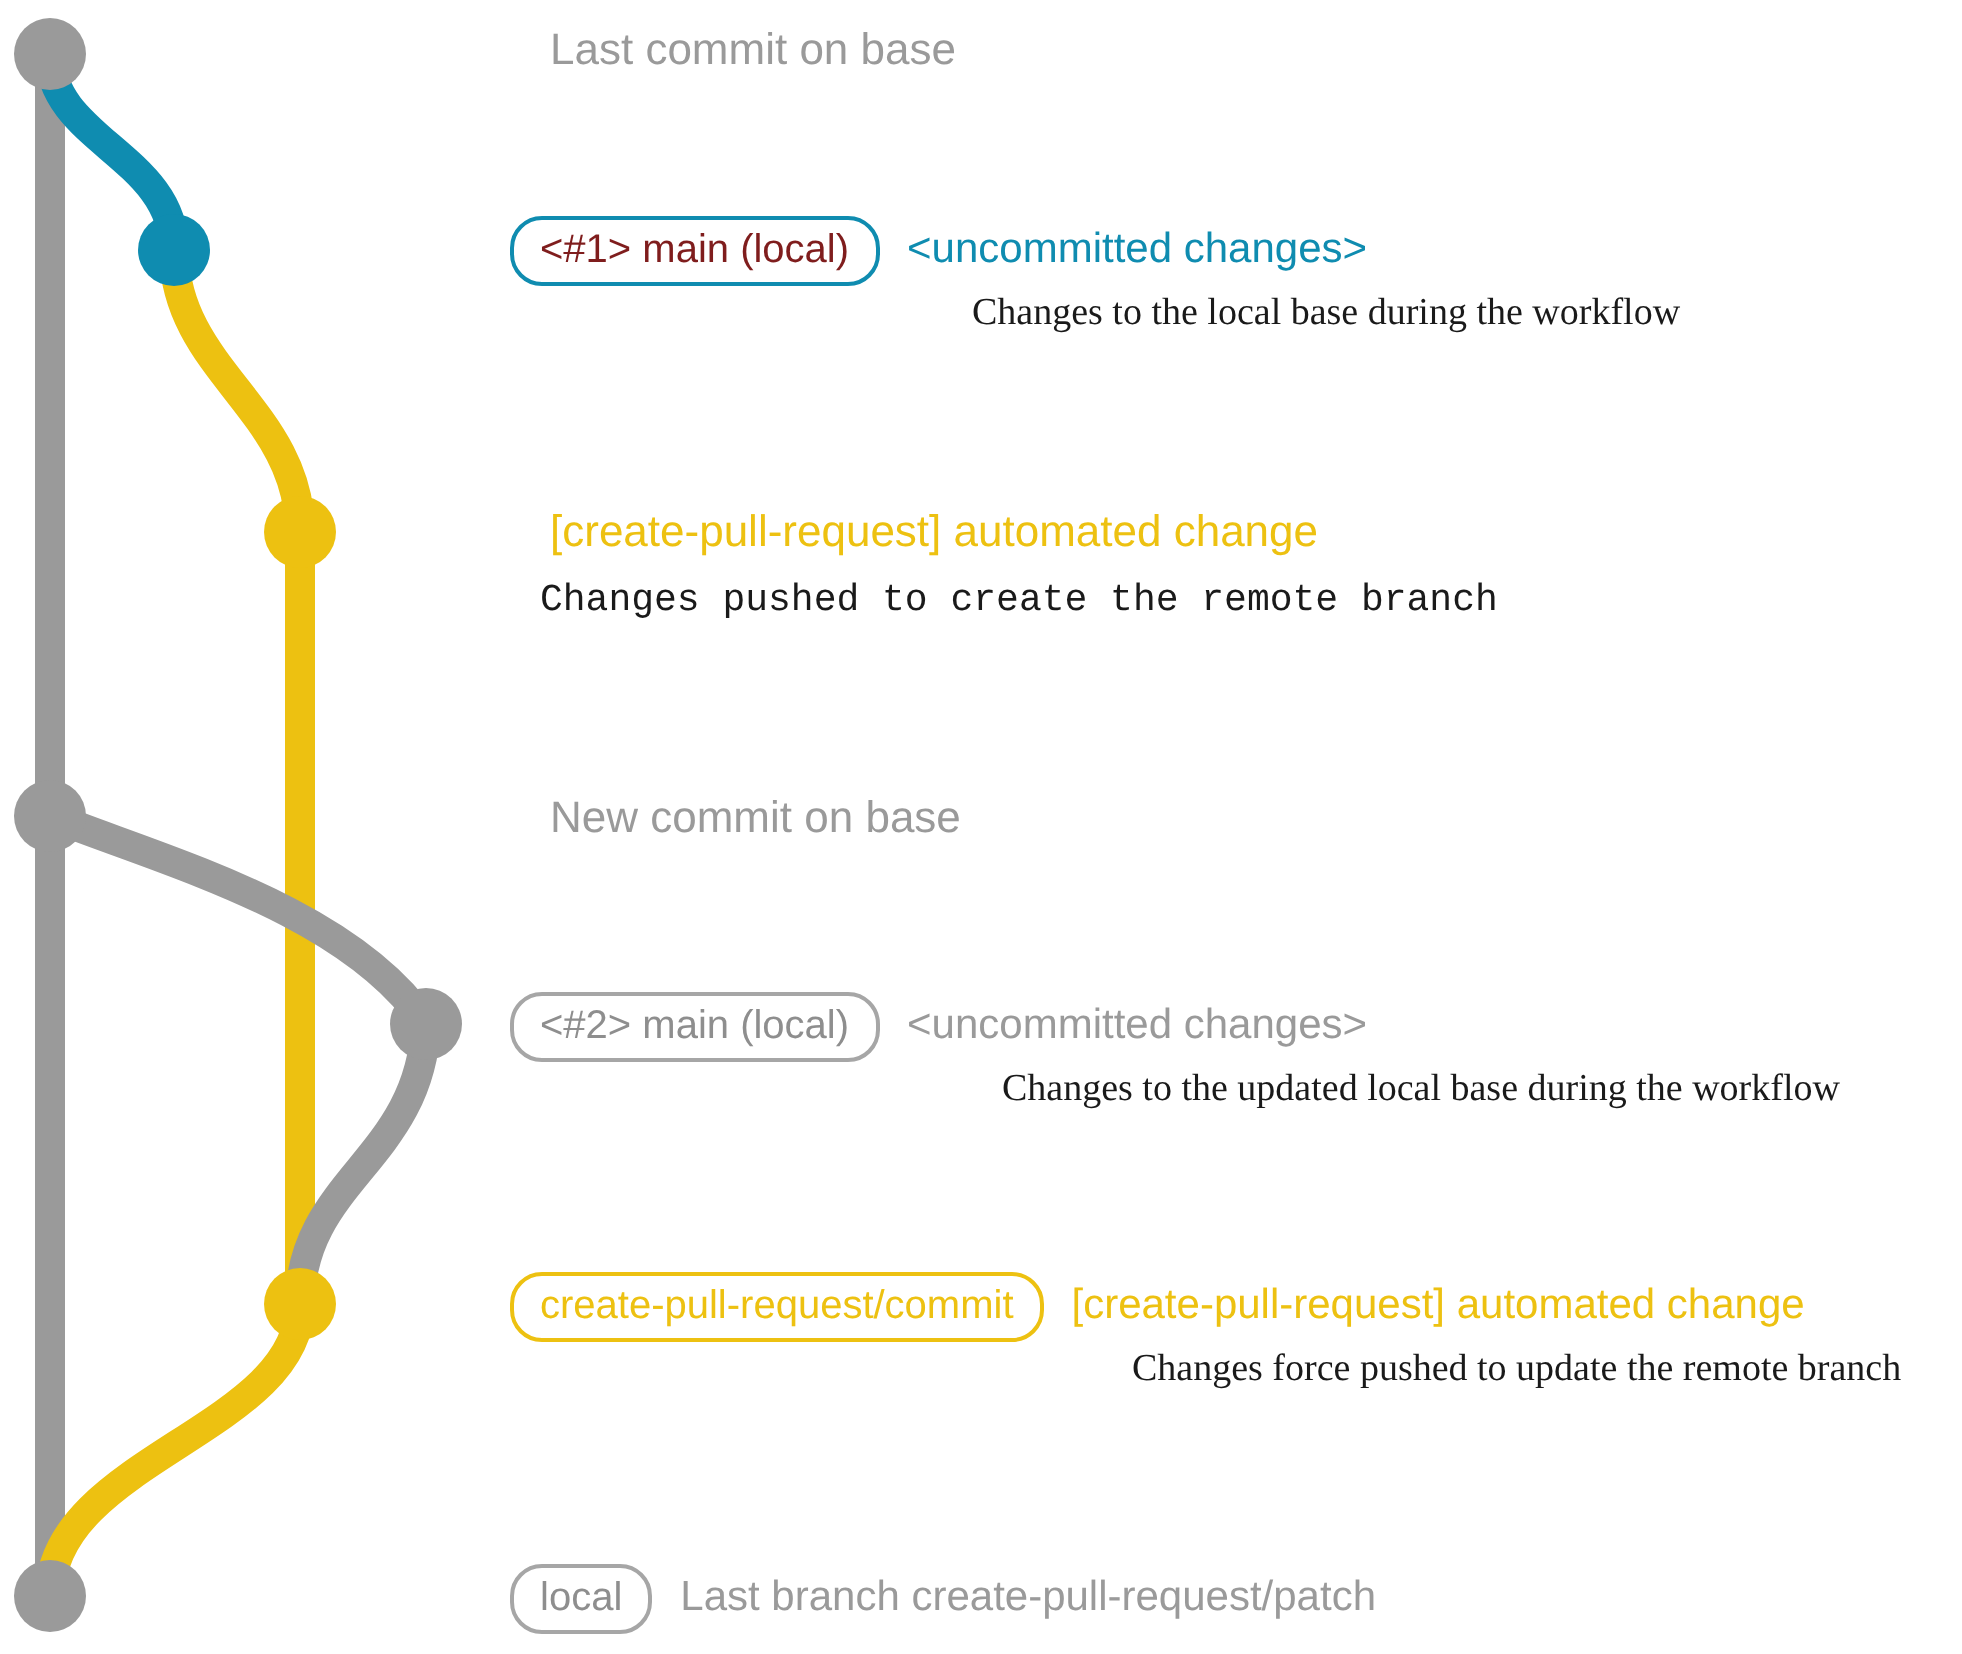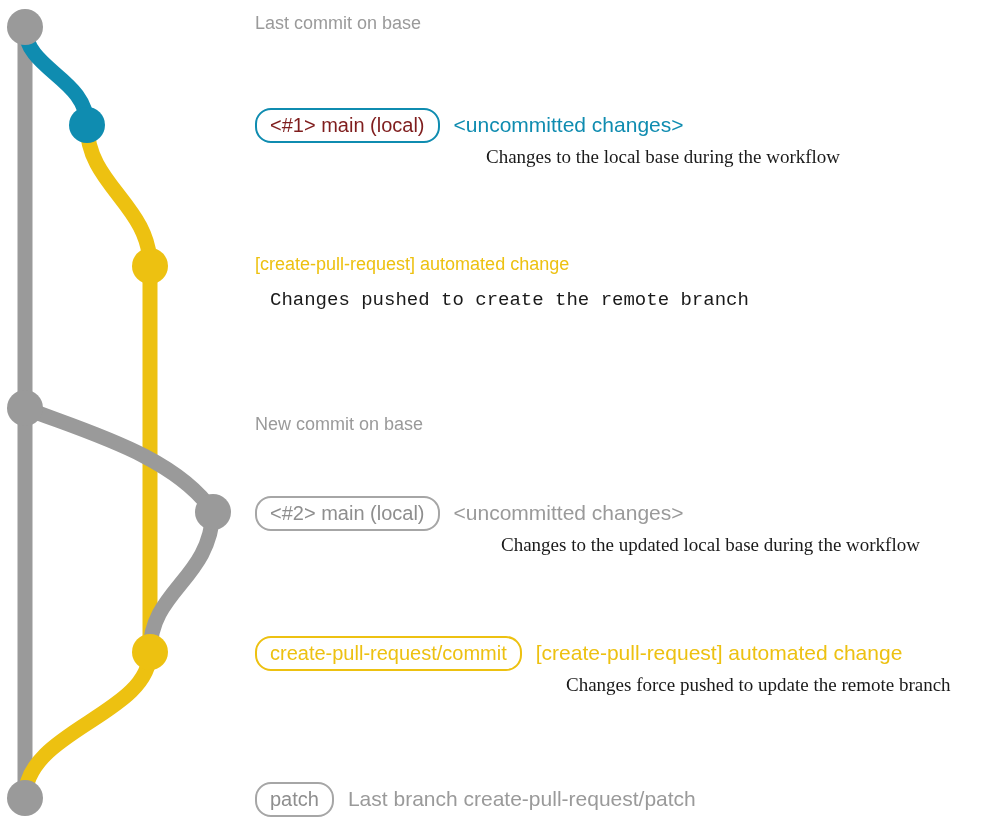--- a/index.html
+++ b/index.html
@@ -62,23 +62,24 @@
   .subject {
     font-size: 21px;
     line-height: 1;
     font-family: "Liberation Sans", sans-serif;
   }
   .subject.blue  { color: #0f8cb0; }
   .subject.yellow{ color: #edc111; }
   .subject.gray  { color: #9a9a9a; }
   .headline {
     position: absolute;
-    font-size: 18px;
+    font-size: 22px;
     line-height: 1;
     font-family: "Liberation Sans", sans-serif;
+    margin-left: 20px;
   }
   .headline.gray   { color: #9a9a9a; }
   .headline.yellow { color: #edc111; }
   .desc {
     position: absolute;
     font-family: "Liberation Serif", serif;
     font-size: 19px;
     line-height: 1;
     color: #1a1a1a;
     white-space: nowrap;
@@ -120,35 +121,35 @@
   <div class="row" style="left:255px; top:108px;">
     <span class="badge blue">&lt;#1&gt; main (local)</span>
     <span class="badge-gap"></span>
     <span class="subject blue">&lt;uncommitted changes&gt;</span>
   </div>
   <div class="desc" style="left:486px; top:147px;">Changes to the local base during the workflow</div>
 
   <div class="headline yellow" style="left:255px; top:255px;">[create-pull-request] automated change</div>
   <div class="desc" style="left:270px; top:291px;font-family:Liberation Mono, monospace;">Changes pushed to create the remote branch</div>
 
-  <div class="headline gray" style="left:255px; top:415px;">New commit on base</div>
+  <div class="headline gray" style="left:255px; top:398px;">New commit on base</div>
 
   <div class="row" style="left:255px; top:496px;">
     <span class="badge gray">&lt;#2&gt; main (local)</span>
     <span class="badge-gap"></span>
     <span class="subject gray">&lt;uncommitted changes&gt;</span>
   </div>
   <div class="desc" style="left:501px; top:535px;">Changes to the updated local base during the workflow</div>
 
   <div class="row" style="left:255px; top:636px;">
     <span class="badge yellow">create-pull-request/commit</span>
     <span class="badge-gap"></span>
     <span class="subject yellow">[create-pull-request] automated change</span>
   </div>
   <div class="desc" style="left:566px; top:675px;">Changes force pushed to update the remote branch</div>
 
   <div class="row" style="left:255px; top:782px;">
-    <span class="badge gray">patch</span>
+    <span class="badge gray">local</span>
     <span class="badge-gap"></span>
     <span class="subject gray">Last branch create-pull-request/patch</span>
   </div>
 
 </div>
 
 </body></html>

